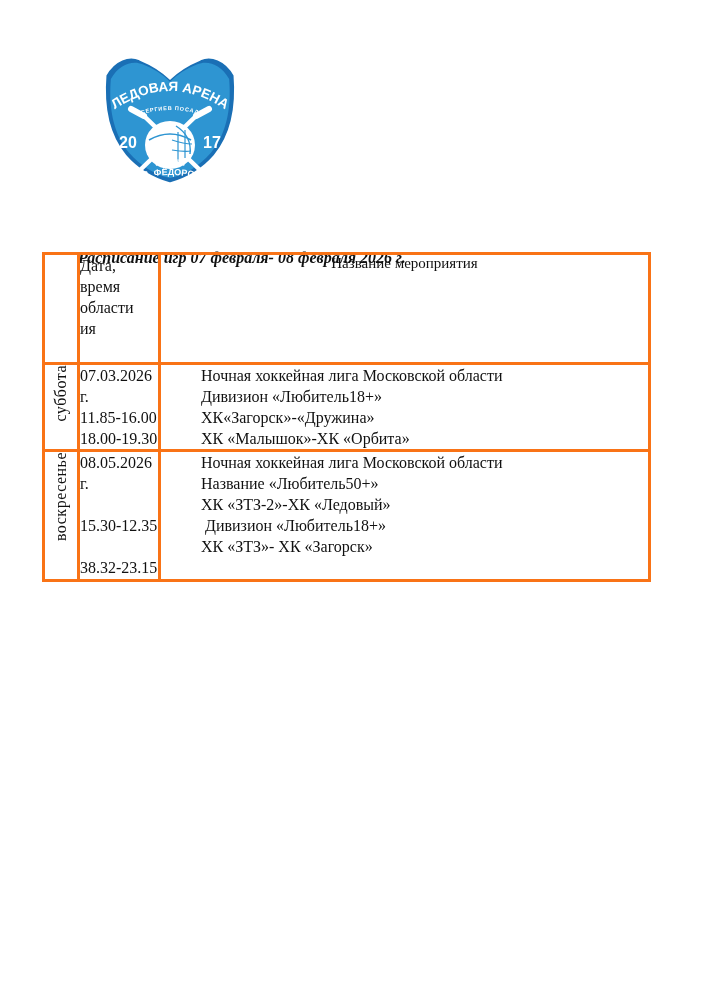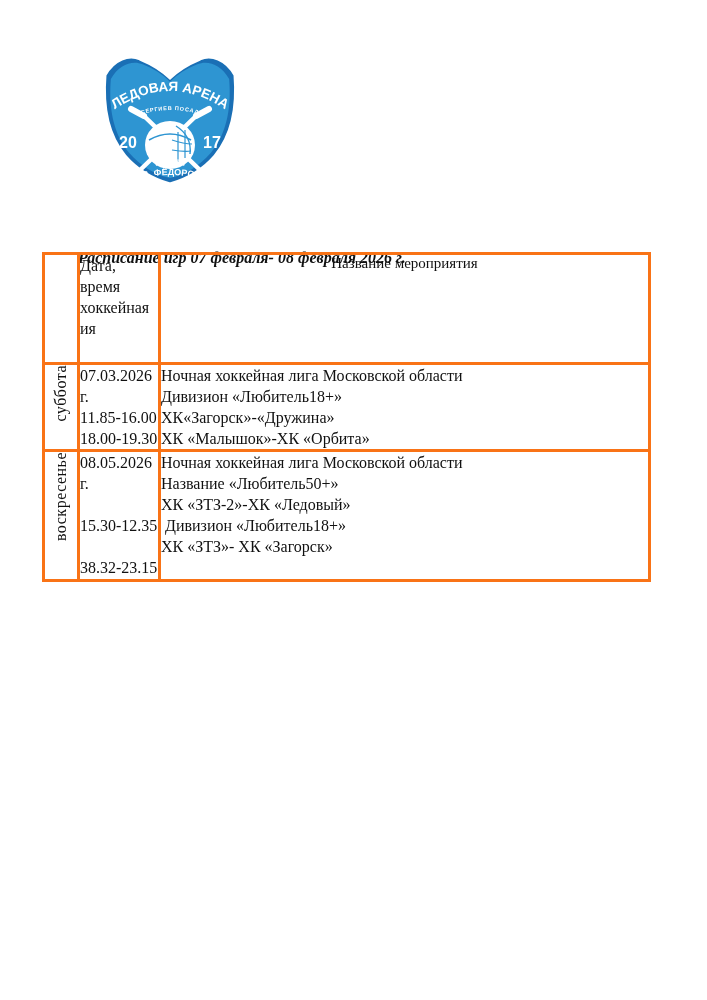--- a/index.html
+++ b/index.html
@@ -37,21 +37,21 @@
   }
   .col-day{width:35px;}
   .col-dt{width:81px;}
   .col-ev{width:490px;}
   .hdr-row td{height:107px;}
   .row-1 td{height:84px;}
   .row-2 td{height:127px;}
   .dt-cell{padding:2px 2px 2px 6px;}
   .dt-line{line-height:21px;min-height:21px;white-space:nowrap;}
   .ev-cell{padding:2px 4px 2px 8px;}
-  .ev-line{line-height:21px;min-height:21px;white-space:pre-wrap;}
+  .ev-line{line-height:21px;min-height:21px;white-space:pre-wrap;margin-left:40px;}
   .hdr-ev{
     text-align:center;
     font-size:15px;
     padding-top:2px;
   }
   .day-cell{vertical-align:middle;text-align:center;}
   .day-rot{
     display:inline-block;
     writing-mode:vertical-rl;
     transform:rotate(180deg);
@@ -139,21 +139,21 @@
         <col class="col-dt">
         <col class="col-ev">
     </colgroup>
 
     <tbody>
         <tr class="hdr-row">
       <td class="day-cell"></td>
       <td class="dt-cell">
         <div class="dt-line">Дата,</div>
         <div class="dt-line">время</div>
-        <div class="dt-line">хоккейная</div>
+        <div class="dt-line">области</div>
         <div class="dt-line">ия</div>
       </td>
       <td class="ev-cell hdr-ev">Название мероприятия</td>
     </tr>
 
     <tr class="row-1">
       <td class="day-cell">
         <span class="day-rot">суббота</span>
       </td>
       <td class="dt-cell">

